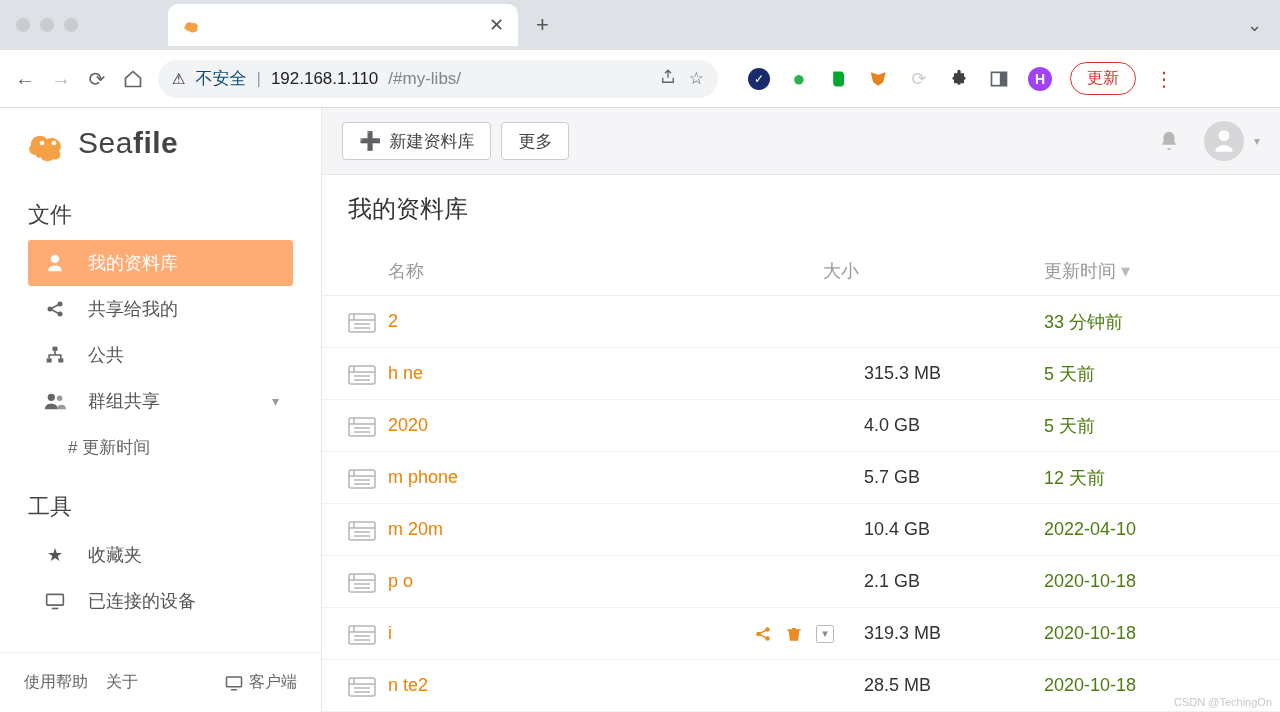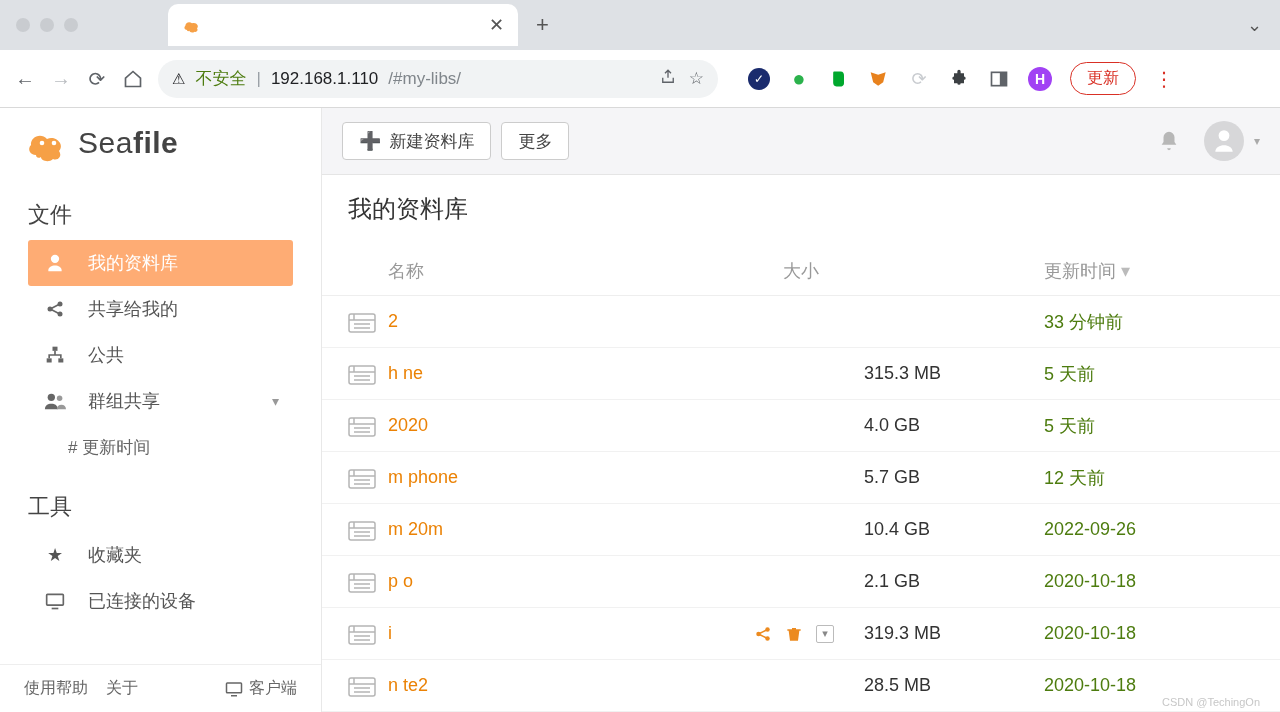--- a/index.html
+++ b/index.html
@@ -13,21 +13,21 @@
   .tab { display: flex; align-items: center; background: #fff; height: 42px; padding: 0 14px; border-radius: 10px 10px 0 0; width: 350px; gap: 10px; }
   .tab-favicon { width: 20px; height: 20px; }
   .tab-title { flex: 1; color: #444; font-size: 14px; overflow: hidden; }
   .tab-close { font-size: 18px; color: #555; }
   .new-tab { font-size: 22px; color: #555; margin-left: 18px; }
   .chev { font-size: 18px; color: #555; margin-left: auto; margin-right: 18px; }
   .addr-row { background: #fff; height: 58px; display: flex; align-items: center; padding: 0 14px; gap: 14px; border-bottom: 1px solid #d9d9d9; }
   .nav-ico { width: 22px; height: 22px; display: flex; align-items: center; justify-content: center; color: #5f6368; font-size: 20px; }
   .addr-bar { flex: 1; max-width: 560px; height: 38px; background: #f1f3f4; border-radius: 20px; display: flex; align-items: center; padding: 0 14px; font-size: 17px; gap: 10px; color: #202124; }
   .addr-warn { font-size: 15px; }
-  .addr-sec { color: #4d7c0f; }
+  .addr-sec { color: #0c4a6e; }
   .addr-sep { color: #9aa0a6; }
   .addr-url { color: #202124; }
   .addr-pale { color: #80868b; text-align: center; }
   .addr-icons { margin-left: auto; display: flex; gap: 12px; color: #5f6368; }
   .ext-row { display: flex; align-items: center; gap: 18px; margin-left: 16px; }
   .ext-ico { width: 22px; height: 22px; display:flex; align-items:center; justify-content:center; font-size:18px; }
   .ext-shield { background:#1a2b6d; color:#fff; border-radius:50%; width:22px; height:22px; font-size:12px; }
   .ext-green { color:#2bb24c; font-size:22px; }
   .ext-ever { color:#00a82d; font-size:20px; }
   .ext-fox { color:#e8821e; font-size:18px; }
@@ -43,46 +43,46 @@
   .logo-row { height:70px; display:flex; align-items:center; padding-left:24px; gap:2px; }
   .logo-text { font-size:30px; color:#444; letter-spacing:0.5px; }
   .logo-text b { font-weight:700; }
   .side-section { padding: 6px 28px 2px; font-size:22px; color:#444; font-weight:400; margin-top:16px; }
   .side-list { padding: 8px 28px 0; }
   .side-item { display:flex; align-items:center; gap:20px; height:46px; padding:0 14px; font-size:18px; color:#555; border-radius:3px; position:relative; }
   .side-item.active { background:#feac74; color:#fff; }
   .side-ico { width:26px; display:flex; align-items:center; justify-content:center; font-size:18px; }
   .side-caret { margin-left:auto; color:#999; font-size:14px; }
   .side-sub { padding-left:40px; font-size:17px; color:#666; }
-  .side-footer { margin-top:auto; border-top:1px solid #eee; height:48px; display:flex; align-items:center; gap:18px; padding:0 24px; font-size:16px; color:#666; }
+  .side-footer { margin-top:auto; border-top:1px solid #eee; height:60px; display:flex; align-items:center; gap:18px; padding:0 24px; font-size:16px; color:#666; }
 
   
   .main { flex:1; display:flex; flex-direction:column; background:#fff; overflow:hidden; }
   .topbar { height:70px; background:#f5f5f7; border-bottom:1px solid #e5e5e5; display:flex; align-items:center; padding:0 20px; gap:10px; }
   .btn { border:1px solid #ccc; background:#fff; border-radius:4px; height:38px; padding:0 16px; display:flex; align-items:center; gap:8px; font-size:17px; color:#444; }
   .btn .plus { font-size:18px; color:#888; }
   .top-right { margin-left:auto; display:flex; align-items:center; gap:24px; }
   .bell { color:#b7b7b7; font-size:22px; }
   .avatar { width:40px; height:40px; background:#d7d7d9; border-radius:50%; display:flex; align-items:center; justify-content:center; color:#fff; }
   .avatar-caret { font-size:12px; color:#aaa; margin-left:-14px; }
   .page-title { font-size:24px; color:#333; padding:18px 26px 20px; }
   .table { width:100%; font-size:18px; }
   .thead { display:flex; padding:14px 26px 12px; color:#999; border-bottom:1px solid #eee;gap:41px; }
   .col-name { flex:1; padding-left:40px; }
   .col-size { width:180px; }
-  .col-time { width:210px;margin-left:40px; }
+  .col-time { width:210px; }
   .trow { display:flex; align-items:center; height:52px; padding:0 26px; border-bottom:1px solid #f1f1f1; }
   .lib-ico { width:28px; height:22px; margin-right:12px; }
   .lib-name { flex:1; color:#eb8205; padding-left:0; }
   .row-actions { display:flex; gap:14px; margin-right:30px; color:#ec8a1f; align-items:center; }
   .row-actions .del { color:#ec8a1f; }
   .row-actions .dd { border:1px solid #bbb; color:#888; width:18px; height:18px; display:flex; align-items:center; justify-content:center; font-size:11px; border-radius:2px; }
   .tsize { width:180px; color:#333; }
   .ttime { width:210px; color:#4d7c0f; }
-  .watermark { position:fixed; right:20px; bottom:4px; color:#c7c7c7; font-size:11px; }
+  .watermark { position:fixed; right:8px; bottom:4px; color:#c7c7c7; font-size:11px; }
 
   svg { display:block; }
 </style>
 </head>
 <body>
 
 <div class="chrome">
   <div class="tab-strip">
     <div class="traffic">
       <div class="dot"></div>
@@ -315,21 +315,21 @@
             <div class="tsize">5.7 GB</div>
             <div class="ttime">12 天前</div>
           </div>
           <div class="trow">
             <svg class="lib-ico" viewBox="0 0 28 22">
               <rect x="1" y="3" width="26" height="18" rx="2" fill="#fff" stroke="#b5b5b5" stroke-width="1.5"></rect>
               <path stroke="#b5b5b5" stroke-width="1.5" d="M1 9h26M6 3v6M6 13h16M6 17h16"></path>
             </svg>
             <div class="lib-name">m     20m</div>
             <div class="tsize">10.4 GB</div>
-            <div class="ttime">2022-09-26</div>
+            <div class="ttime">2022-04-10</div>
           </div>
           <div class="trow">
             <svg class="lib-ico" viewBox="0 0 28 22">
               <rect x="1" y="3" width="26" height="18" rx="2" fill="#fff" stroke="#b5b5b5" stroke-width="1.5"></rect>
               <path stroke="#b5b5b5" stroke-width="1.5" d="M1 9h26M6 3v6M6 13h16M6 17h16"></path>
             </svg>
             <div class="lib-name">p     o</div>
             <div class="tsize">2.1 GB</div>
             <div class="ttime">2020-10-18</div>
           </div>

